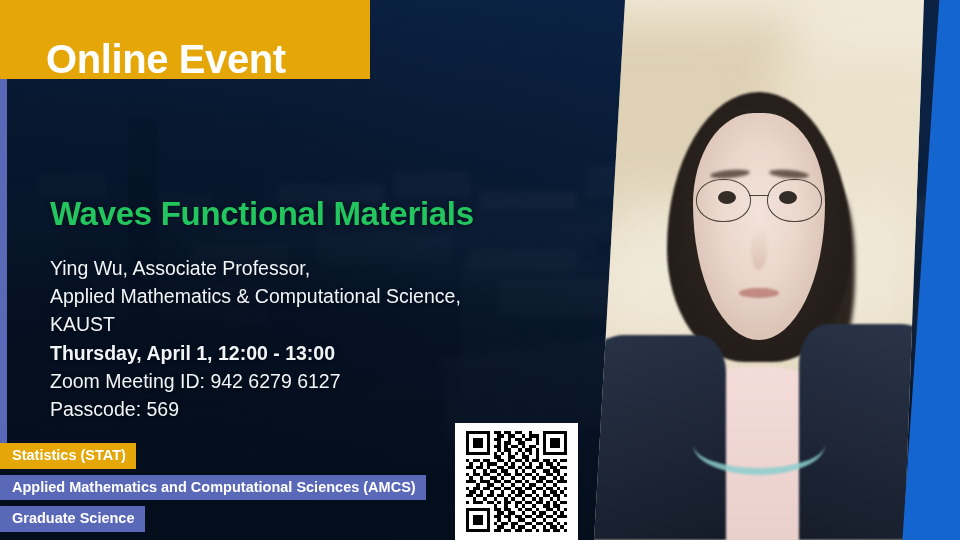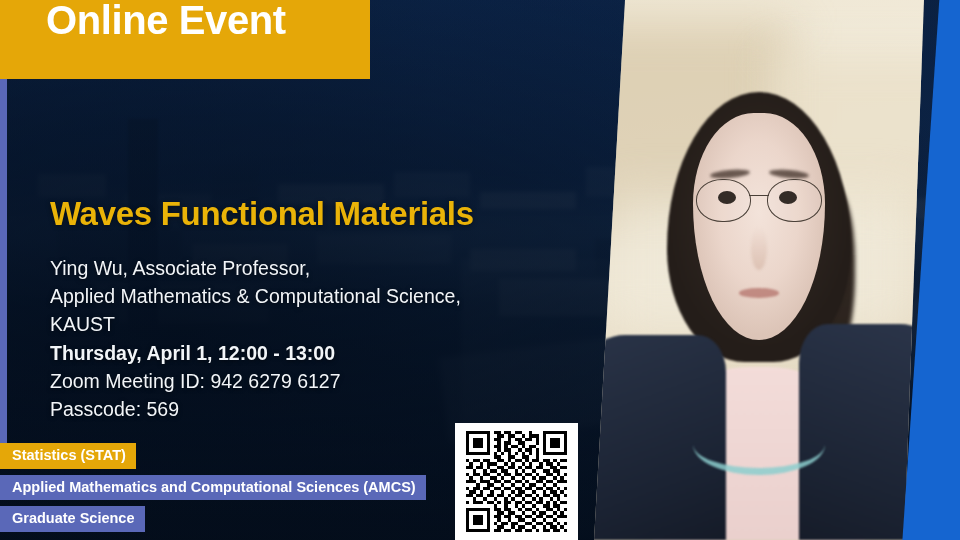--- a/index.html
+++ b/index.html
@@ -100,39 +100,39 @@
     background: #5a68b8;
   }
 
   
   .header-banner {
     position: absolute;
     left: 0; top: 0;
     width: 370px; height: 79px;
     background: #e5a708;
     display: flex;
-    align-items: flex-start;
+    align-items: flex-end;
   }
   .header-banner .title {
     color: #ffffff;
     font-size: 40px;
     font-weight: bold;
     letter-spacing: -0.4px;
     padding-left: 46px;
     line-height: 1;
   }
 
   
   .content {
     position: absolute;
     left: 50px; top: 196px;
     width: 545px;
   }
   .event-title {
-    color: #eab308;
+    color: #22c55e;
     font-size: 33px;
     font-weight: bold;
     letter-spacing: -0.3px;
     margin: 0 0 22px 0;
     line-height: 1.1;
     text-shadow: 0 1px 5px rgba(0,0,0,.45);
   }
   .details {
     color: #f2f5f8;
     font-size: 19.5px;

